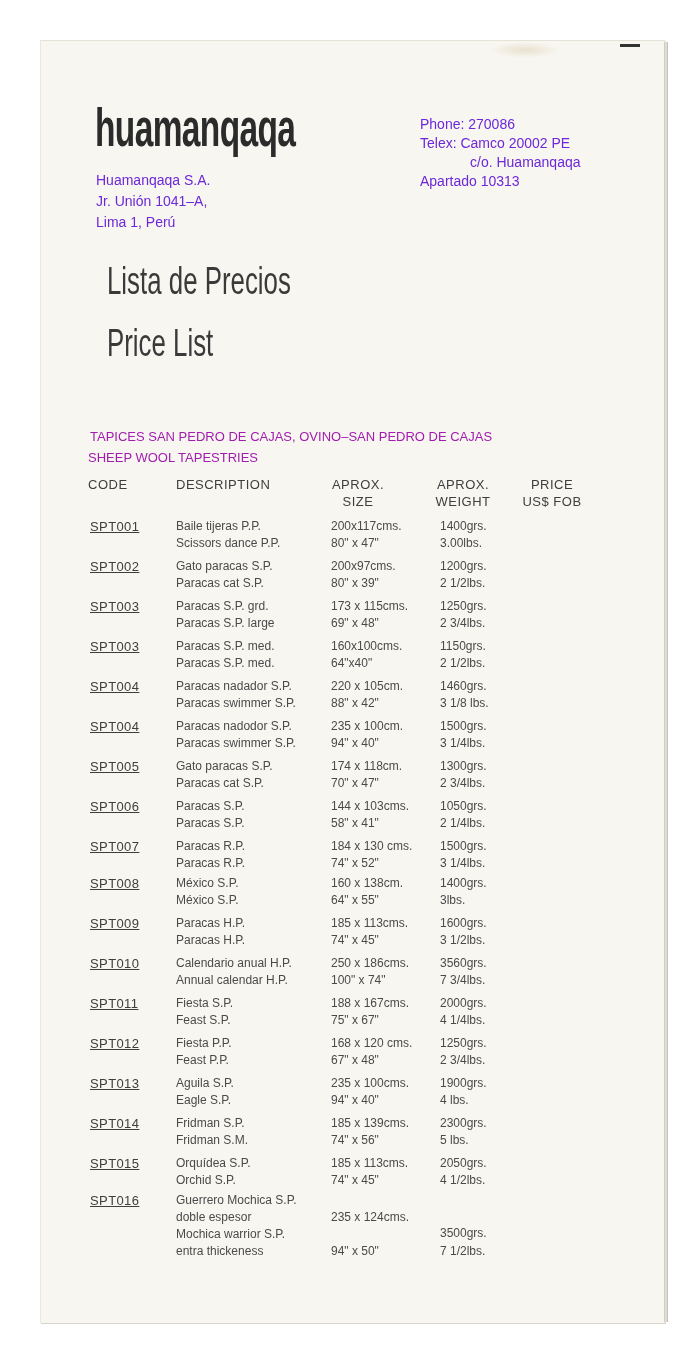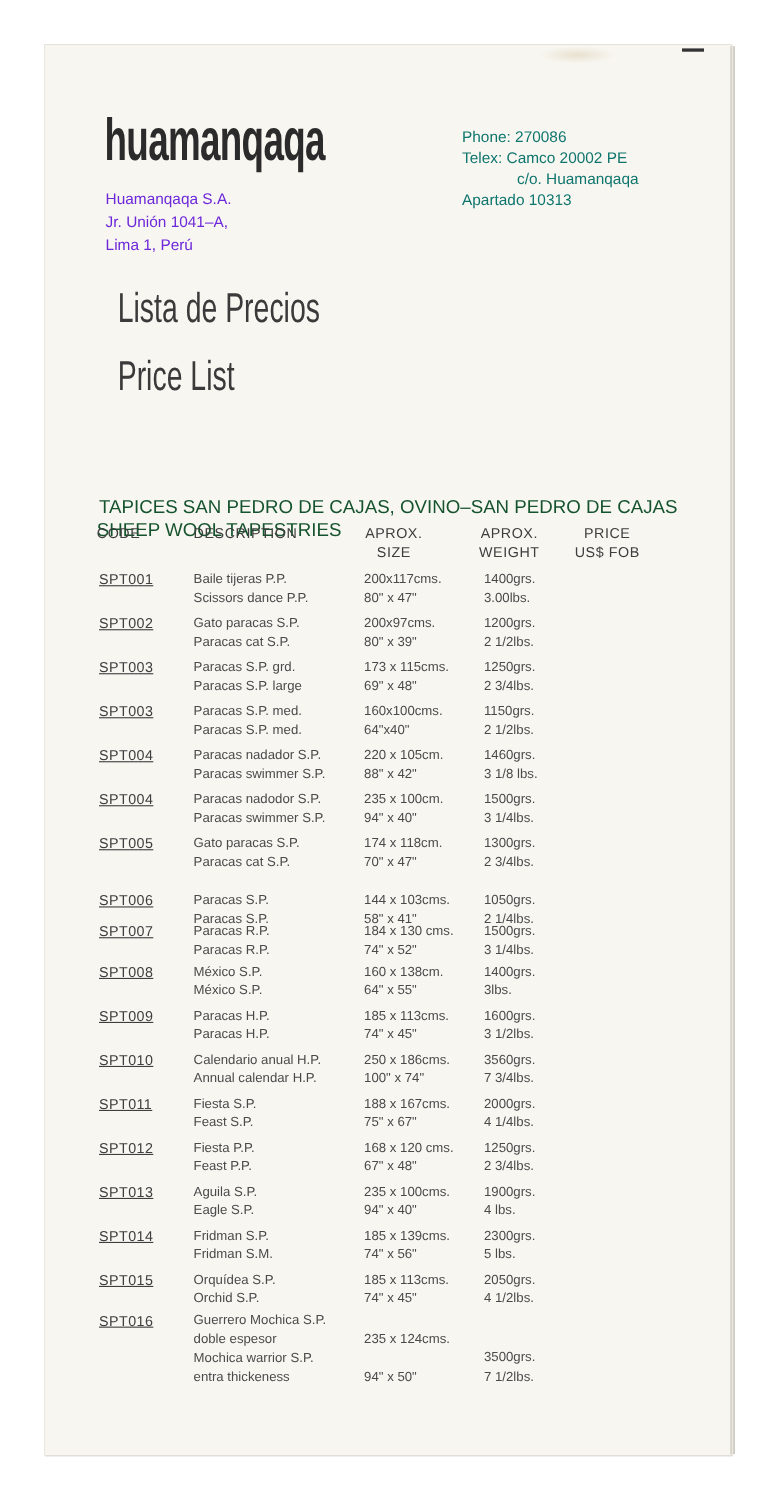--- a/index.html
+++ b/index.html
@@ -47,38 +47,37 @@
       line-height: 1;
       white-space: nowrap;
     }
     .addr {
       position: absolute; left: 96px; top: 170px;
       font-size: 14px; line-height: 21px; color: #6d28d9;
     }
     .addr div, .contact div { white-space: nowrap; }
     .contact {
       position: absolute; left: 420px; top: 115px;
-      font-size: 14px; line-height: 19px; color: #0f766e;
+      font-size: 14px; line-height: 19px; color: #6d28d9;
     }
     .contact .indent { padding-left: 50px; }
     .title {
       position: absolute; left: 107px;
       font-size: 38px; color: #3a3a3a;
       transform: scaleX(0.68);
       transform-origin: left top;
       white-space: nowrap;
       line-height: 1;
     }
     .title1 { top: 262px; }
     .title2 { top: 324px; }
     .section {
       position: absolute; left: 90px; top: 426px;
-      font-size: 17px; line-height: 21px; color: #14532d;
+      font-size: 13px; line-height: 21px; color: #a21caf;
       white-space: nowrap;
-      margin-top: 24px;
     }
     .section .line2 { margin-left: -2px; }
     .thead {
       position: absolute; top: 476px; left: 0; width: 700px;
       font-size: 13px; line-height: 17px; color: #3e3e3e;
       letter-spacing: 0.5px;
     }
     .thead span { position: absolute; text-align: center; white-space: nowrap; }
     .rows { position: absolute; top: 518px; left: 0; width: 700px; }
     .row {
@@ -242,21 +241,21 @@
     <span class="c size">
       <span class="line">174 x 118cm.</span>
       <span class="line">70" x 47"</span>
     </span>
     <span class="c wt">
       <span class="line">1300grs.</span>
       <span class="line">2 3/4lbs.</span>
     </span>
     <span class="c price"></span>
   </div>
-    <div class="row" style="position: absolute; top: 280px; left: 0px; width: 616px; margin-top: 12px;">
+    <div class="row" style="position: absolute; top: 280px; left: 0px; width: 616px;">
     <span class="c code">SPT006</span>
     <span class="c desc">
       <span class="line">Paracas S.P.</span>
       <span class="line">Paracas S.P.</span>
     </span>
     <span class="c size">
       <span class="line">144 x 103cms.</span>
       <span class="line">58" x 41"</span>
     </span>
     <span class="c wt">

